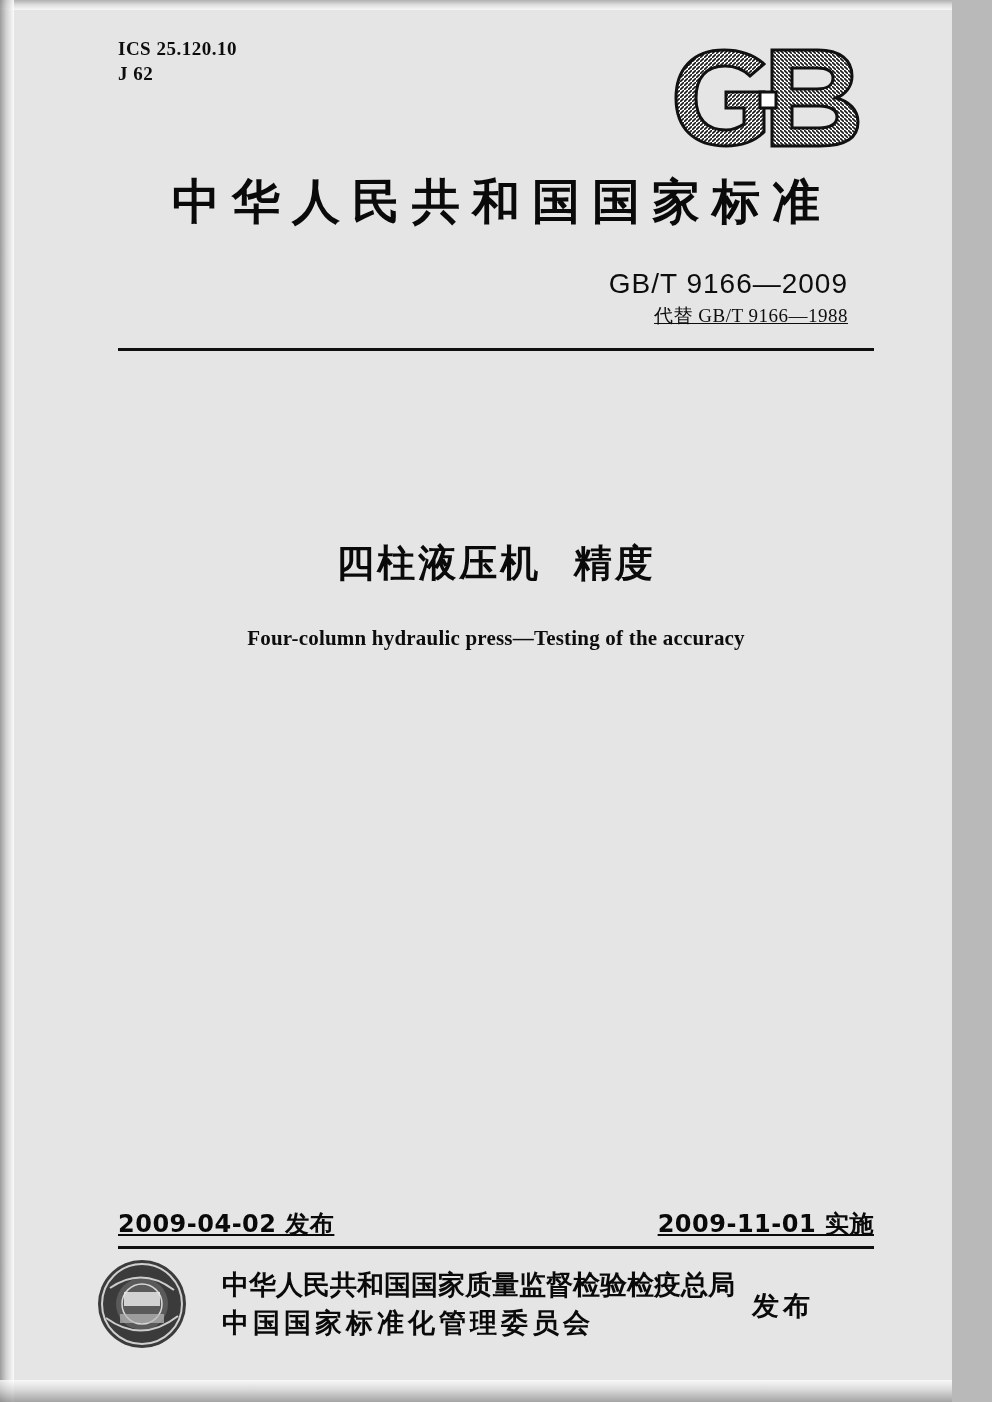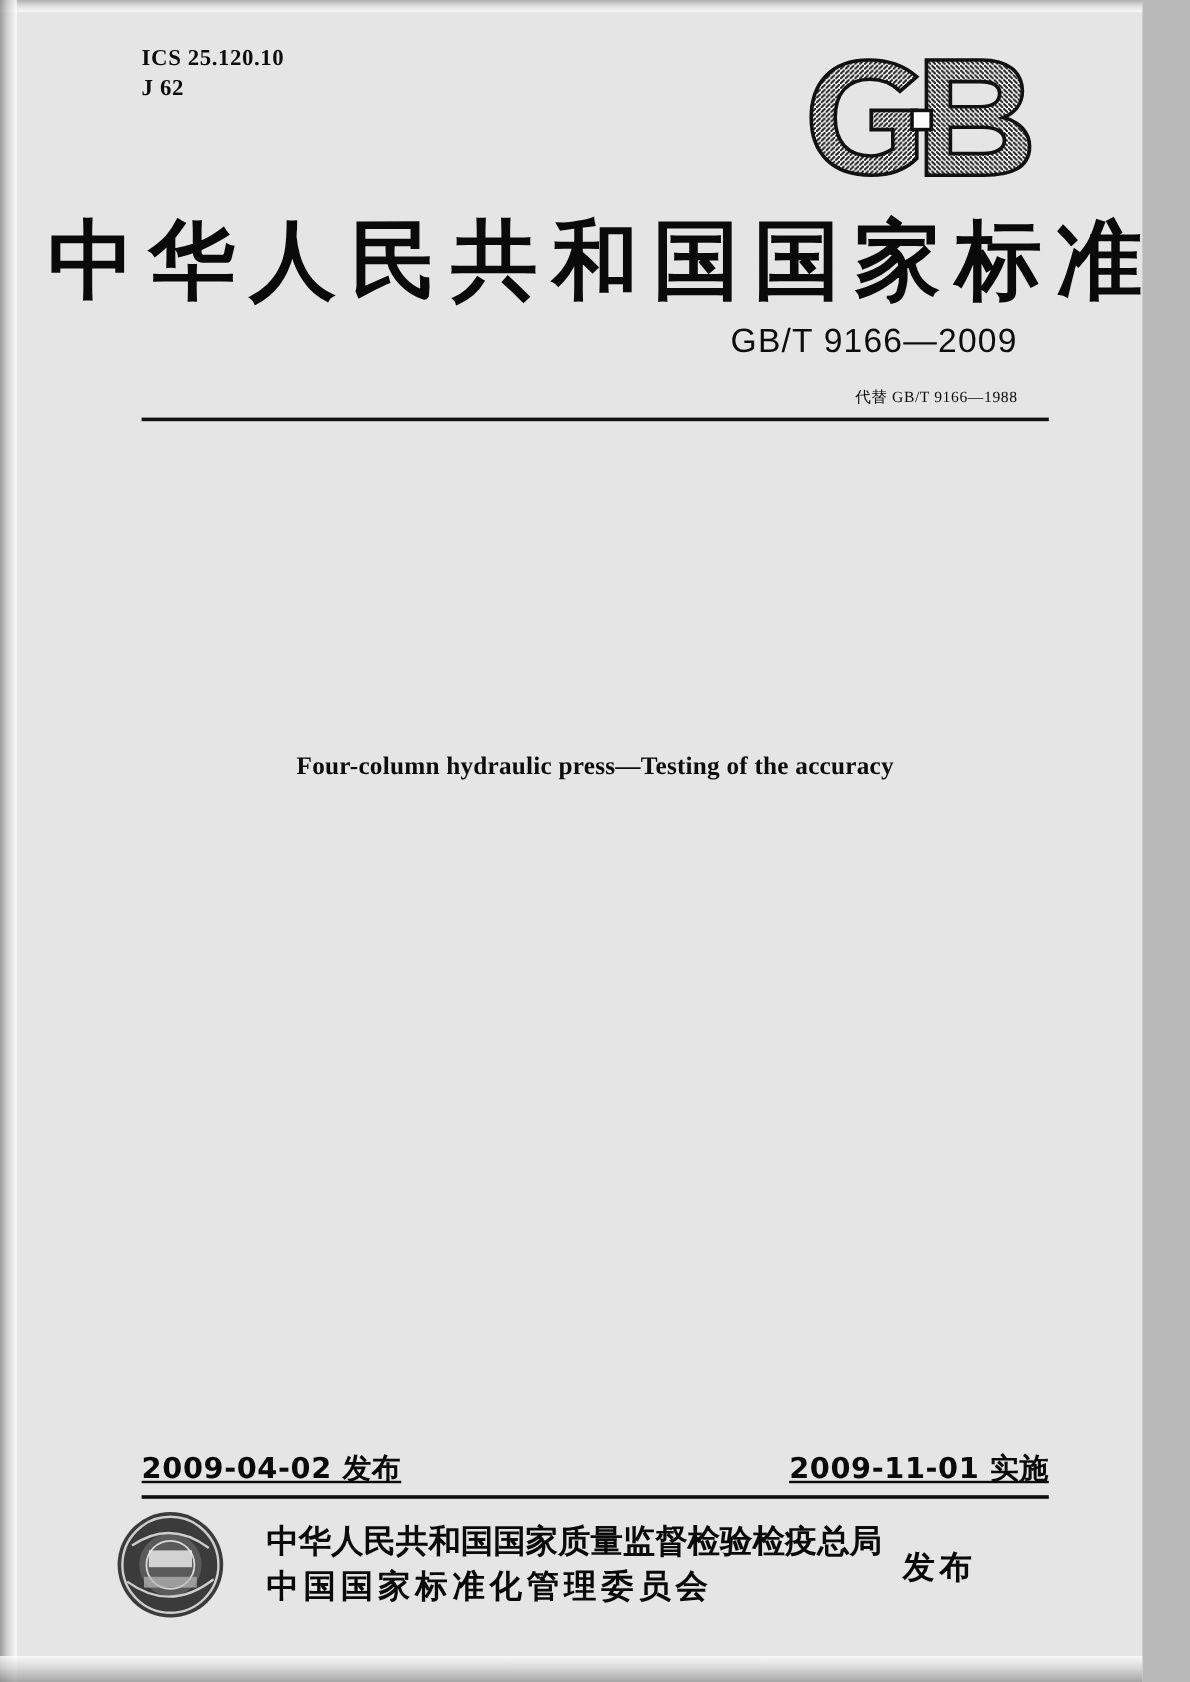--- a/index.html
+++ b/index.html
@@ -75,21 +75,21 @@
 
   
   .national-title {
     position: absolute;
     left: 0;
     top: 170px;
     width: 992px;
     text-align: center;
     font-family: "DejaVu Sans", "Liberation Sans", sans-serif;
     font-weight: bold;
-    font-size: 72px;
+    font-size: 48px;
     letter-spacing: 12px;
     color: #0a0a0a;
     text-indent: 12px;
   }
 
   
   .std-no {
     position: absolute;
     right: 104px;
     top: 268px;
@@ -97,24 +97,25 @@
     color: #0d0d0d;
   }
   .std-no .main {
     font-family: "Liberation Sans", sans-serif;
     font-size: 28px;
     letter-spacing: 1px;
     line-height: 32px;
   }
   .std-no .sub {
     font-family: "Liberation Serif", serif;
-    font-size: 13px;
+    font-size: 19px;
     letter-spacing: .5px;
-    margin-top: 21px;
+    margin-top: 6px;
     line-height: 20px;
+    text-decoration: underline;
   }
 
   
   .rule {
     position: absolute;
     left: 118px;
     top: 348px;
     width: 756px;
     height: 3px;
     background: #101010;
@@ -252,20 +253,21 @@
 
   <div class="national-title">中华人民共和国国家标准</div>
 
   <div class="std-no">
     <div class="main">GB/T 9166—2009</div>
     <div class="sub">代替 GB/T 9166—1988</div>
   </div>
 
   <div class="rule"></div>
 
+  <div class="doc-title-cn">四柱液压机  精度</div>
   <div class="doc-title-en">Four-column hydraulic press—Testing of the accuracy</div>
 
   <div class="date-line">
     <div class="date-release">2009-04-02 发布</div>
     <div class="date-effective">2009-11-01 实施</div>
   </div>
 
   <div class="bottom-rule"></div>
 
   <div class="issuer-seal">

